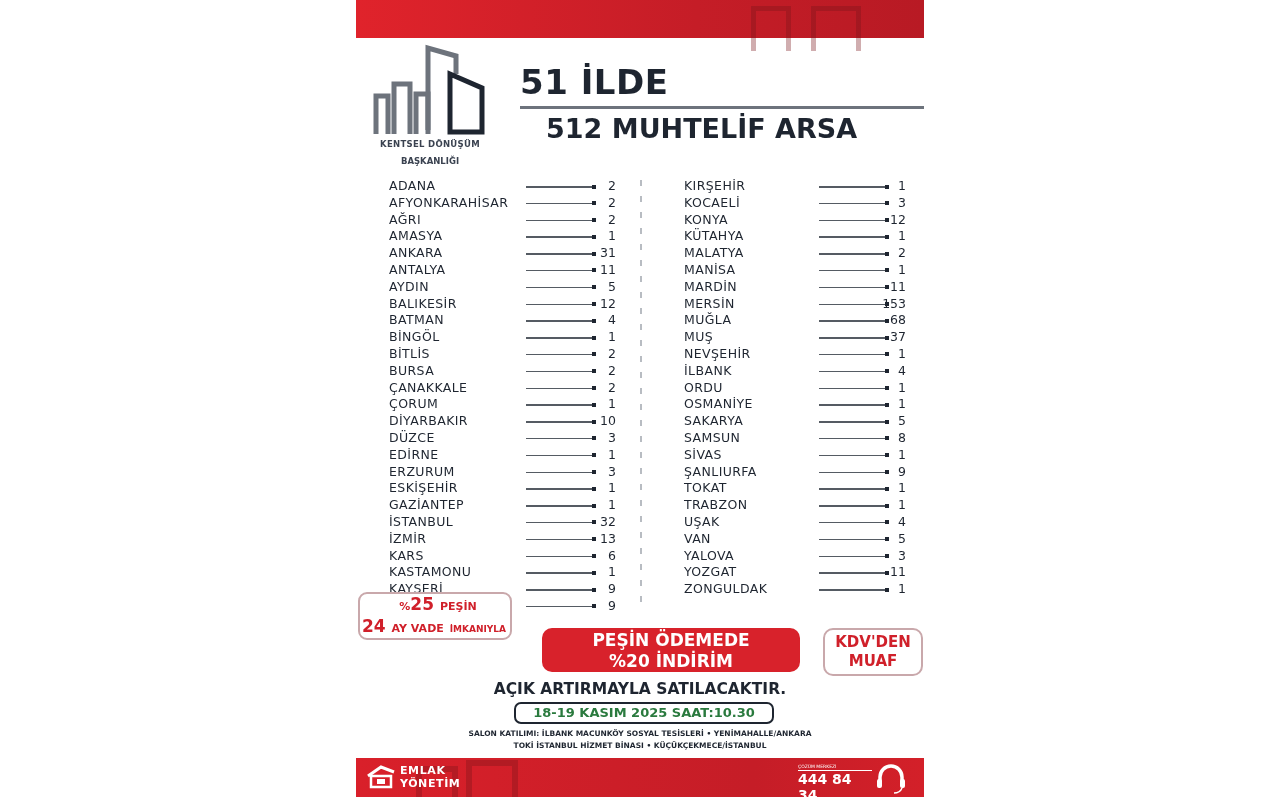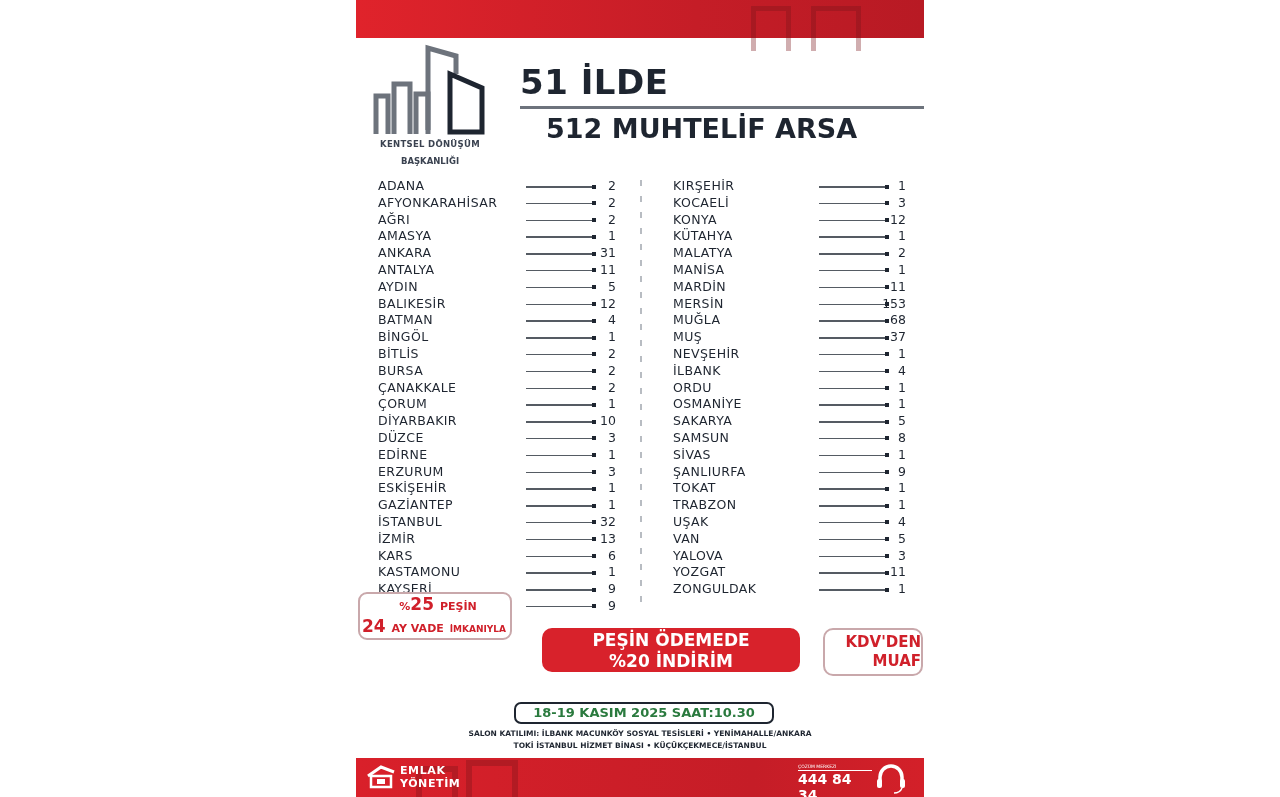--- a/index.html
+++ b/index.html
@@ -11,41 +11,41 @@
   .logo svg{display:block;}
   .logo-text1{position:absolute;left:0;top:95px;width:120px;text-align:center;font-family:"DejaVu Sans",sans-serif;font-size:8.5px;font-weight:bold;color:#3a4250;letter-spacing:0.3px;}
   .logo-text2{position:absolute;left:0;top:106px;width:120px;text-align:center;font-size:8.5px;font-weight:bold;color:#3a4250;margin-top:6px;}
   .h1{position:absolute;left:164px;top:62px;font-family:"DejaVu Sans",sans-serif;font-weight:bold;font-size:34px;color:#1e2530;letter-spacing:0.5px;}
   .hrule{position:absolute;left:164px;top:106px;width:404px;height:3px;background:#6d737c;}
   .h2{position:absolute;left:190px;top:113px;font-family:"DejaVu Sans",sans-serif;font-weight:bold;font-size:27px;color:#1e2530;}
   .col{position:absolute;top:178px;}
   .col.left{left:18px;width:242px;}
   .col.right{left:313px;width:238px;}
   .row{position:relative;height:16.8px;font-size:12.5px;color:#1e2530;line-height:16.8px;}
-  .row .name{position:absolute;left:4px;top:0;letter-spacing:0.4px;}
+  .row .name{position:absolute;left:15px;top:0;letter-spacing:0.4px;}
   .row .line{position:absolute;top:8px;height:1.5px;background:#555b63;}
   .row .dot{position:absolute;top:6.5px;width:4px;height:4px;background:#1e2530;}
   .row .val{position:absolute;top:0;text-align:right;width:30px;}
   .col.left .line{left:152px;width:68px;}
   .col.left .dot{left:218px;}
   .col.left .val{left:212px;}
   .col.right .line{left:150px;width:68px;}
   .col.right .dot{left:216px;}
   .col.right .val{left:207px;}
   .divider{position:absolute;left:284px;top:180px;width:2px;height:430px;background:repeating-linear-gradient(180deg,#b8bcc2 0 6px,transparent 6px 16px);}
   .box-left{position:absolute;left:2px;top:592px;width:150px;height:44px;border:2px solid #c9a8ab;border-radius:9px;background:#fff;}
   .box-left .l1{position:absolute;left:8px;top:0;width:140px;text-align:center;color:#d0202a;font-weight:bold;font-size:17px;}
   .box-left .l1 small{font-size:11px;}
   .box-left .l2{position:absolute;left:2px;top:22px;color:#d0202a;font-weight:bold;font-size:17px;white-space:nowrap;}
   .box-left .l2 small{font-size:9px;text-align:right;}
   .box-mid{position:absolute;left:186px;top:628px;width:258px;height:44px;background:#d8222b;border-radius:10px;color:#fff;text-align:center;font-weight:bold;}
   .box-mid .l1{font-size:17px;line-height:21px;margin-top:2px;}
   .box-mid .l2{font-size:17px;line-height:21px;}
   .box-right{position:absolute;left:467px;top:628px;width:96px;height:44px;border:2px solid #c9a8ab;border-radius:10px;color:#d0202a;text-align:center;font-weight:bold;font-size:15px;}
-  .box-right div{line-height:19px;text-align:right;}
+  .box-right div{line-height:19px;}
   .box-right .l1{margin-top:3px;}
   .auction{position:absolute;left:0;top:680px;width:568px;text-align:center;font-weight:bold;font-size:15.5px;color:#1e2530;}
   .datebox{position:absolute;left:158px;top:702px;width:256px;height:18px;border:2px solid #1e2530;border-radius:7px;text-align:center;font-weight:bold;font-size:13px;color:#2a7a3e;line-height:18px;}
   .venue{position:absolute;left:0;width:568px;text-align:center;font-size:7.5px;font-weight:bold;color:#1e2530;}
   .venue.v1{top:729px;}
   .venue.v2{top:741px;}
   .footer{position:absolute;left:0;top:758px;width:568px;height:39px;background:linear-gradient(90deg,#d9202a 0%,#c51d27 70%,#d32029 100%);}
   .footer .ghost{position:absolute;border:6px solid rgba(120,20,25,0.35);border-bottom:none;}
   .brand{position:absolute;left:10px;top:6px;height:28px;}
   .brand .ico{position:absolute;left:0;top:0;width:30px;height:26px;}
@@ -402,20 +402,21 @@
   <div class="box-mid">
     <div class="l1">PEŞİN ÖDEMEDE</div>
     <div class="l2">%20 İNDİRİM</div>
   </div>
 
   <div class="box-right">
     <div class="l1">KDV'DEN</div>
     <div>MUAF</div>
   </div>
 
+  <div class="auction">AÇIK ARTIRMAYLA SATILACAKTIR.</div>
   <div class="datebox">18-19 KASIM 2025 SAAT:10.30</div>
   <div class="venue v1">SALON KATILIMI: İLBANK MACUNKÖY SOSYAL TESİSLERİ • YENİMAHALLE/ANKARA</div>
   <div class="venue v2">TOKİ İSTANBUL HİZMET BİNASI • KÜÇÜKÇEKMECE/İSTANBUL</div>
 
   <div class="footer">
     <div class="ghost" style="left:60px;top:8px;width:30px;height:40px;"></div>
     <div class="ghost" style="left:110px;top:2px;width:40px;height:40px;"></div>
     <div class="brand">
       <svg class="ico" viewBox="0 0 30 26" width="30" height="26">
         <polyline points="2,12 15,3 28,8" fill="none" stroke="#fff" stroke-width="3"></polyline>

